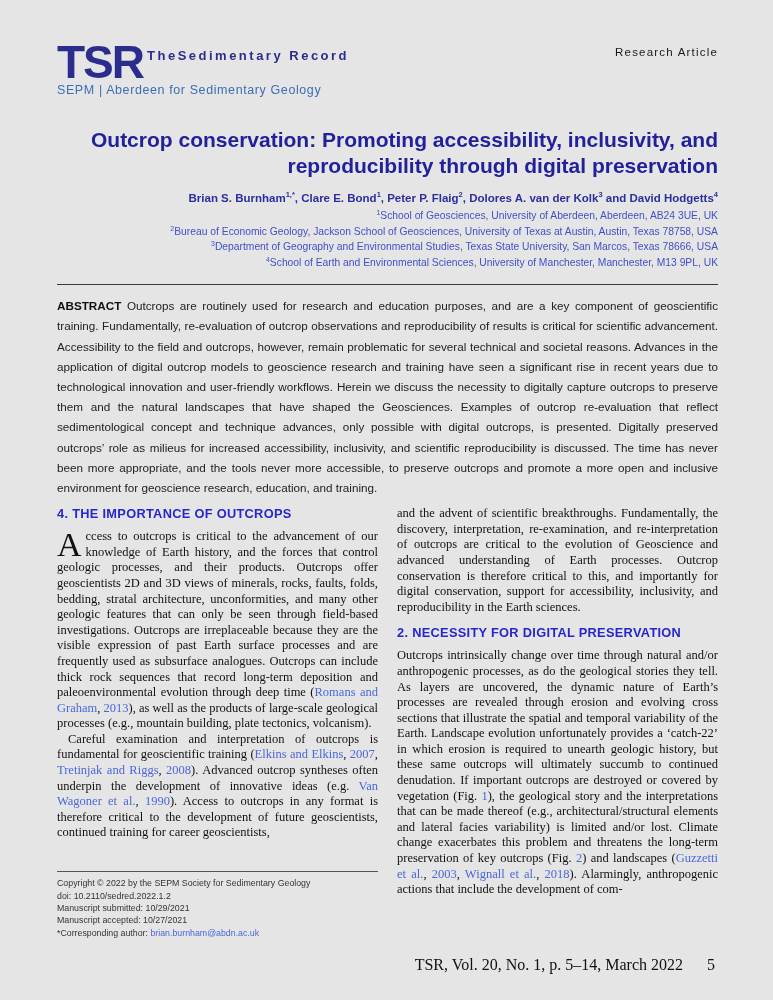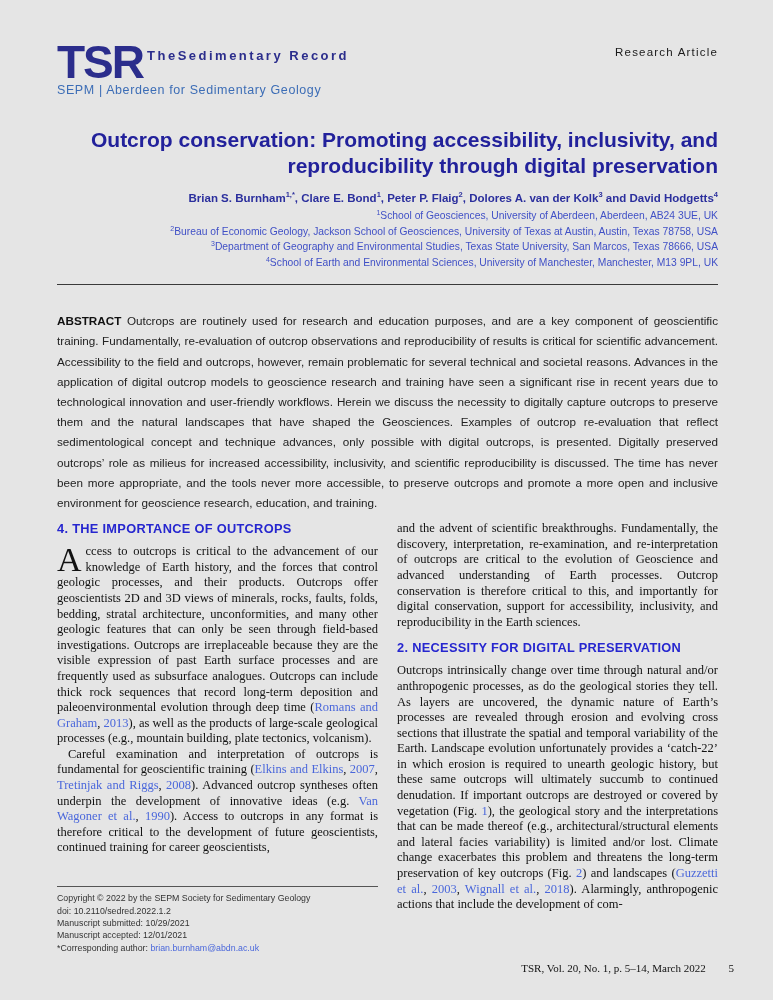--- a/index.html
+++ b/index.html
@@ -42,21 +42,21 @@
   }
   .authors-line sup{font-size:7.5px;}
   .affiliations{margin-top:2px;}
   .affiliation{
     font-size:10.3px;color:#4050C6;line-height:12.4px;
   }
   .affiliation sup{font-size:7px;}
   
   .rule{border:none;border-top:1.4px solid #3a3a3a;margin:14px 0 0 0;}
   .abstract{
-    margin-top:26px;font-size:11.7px;line-height:20.2px;
+    margin-top:11px;font-size:11.7px;line-height:20.2px;
     text-align:justify;color:#222222;
   }
   .abs-label,.kw-label{font-weight:bold;color:#111111;}
   .keywords{margin-top:7px;font-size:10.8px;color:#222222;}
   
   .columns{
     display:flex;gap:19px;margin-top:8px;height:437px;
   }
   .col{flex:1 1 0;min-width:0;display:flex;flex-direction:column;}
   .sec-heading{
@@ -79,22 +79,22 @@
   
   .footnotes{margin-top:auto;padding-bottom:4px;}
   .fn-rule{border:none;border-top:1px solid #555555;margin:0 0 5px 0;}
   .fn-line{
     font-size:8.8px;line-height:12.4px;color:#333333;
     font-family:"Liberation Sans", sans-serif;
   }
   .email-link{color:#4A67DB;}
   
   .page-footer{
-    position:absolute;right:39px;bottom:26px;
-    font-family:"Liberation Serif", serif;font-size:11px;color:#111111;
+    position:absolute;right:58px;bottom:26px;
+    font-family:"Liberation Serif", serif;font-size:16px;color:#111111;
   }
   .pagenum{margin-left:20px;}
 </style>
 </head>
 <body>
 
 <div class="page">
 
   <div class="header">
     <div class="logo-block">
@@ -135,21 +135,21 @@
           <div class="sec-heading">4. THE IMPORTANCE OF OUTCROPS</div>
           <p class="body-para"><span class="dropcap">A</span>ccess to outcrops is critical to the advancement of our knowledge of Earth history, and the forces that control geologic processes, and their products. Outcrops offer geoscientists 2D and 3D views of minerals, rocks, faults, folds, bedding, stratal architecture, unconformities, and many other geologic features that can only be seen through field-based investigations. Outcrops are irreplaceable because they are the visible expression of past Earth surface processes and are frequently used as subsurface analogues. Outcrops can include thick rock sequences that record long-term deposition and paleoenvironmental evolution through deep time (<span class="cite">Romans and Graham</span>, <span class="cite">2013</span>), as well as the products of large-scale geological processes (e.g., mountain building, plate tectonics, volcanism).</p>
           <p class="body-para indent">Careful examination and interpretation of outcrops is fundamental for geoscientific training (<span class="cite">Elkins and Elkins</span>, <span class="cite">2007</span>, <span class="cite">Tretinjak and Riggs</span>, <span class="cite">2008</span>).  Advanced outcrop syntheses often underpin the development of innovative ideas (e.g. <span class="cite">Van Wagoner et al.</span>, <span class="cite">1990</span>).  Access to outcrops in any format is therefore critical to the development of future geoscientists, continued training for career geoscientists,</p>
         </div>
       <div class="footnotes">
         <hr class="fn-rule">
         <div id="fn-lines">
             <div class="fn-line">Copyright  © 2022 by the SEPM Society for Sedimentary Geology</div>
             <div class="fn-line">doi: 10.2110/sedred.2022.1.2</div>
             <div class="fn-line">Manuscript submitted: 10/29/2021</div>
-            <div class="fn-line">Manuscript accepted: 12/01/2021</div>
+            <div class="fn-line">Manuscript accepted: 10/27/2021</div>
             <div class="fn-line">*Corresponding author: <span class="email-link">brian.burnham@abdn.ac.uk</span></div>
           </div>
       </div>
     </div>
     <div class="col" id="right-blocks">
         <p class="body-para">and the advent of scientific breakthroughs.  Fundamentally, the discovery, interpretation, re-examination, and re-interpretation of outcrops are critical to the evolution of Geoscience and advanced understanding of Earth processes.  Outcrop conservation is therefore critical to this, and importantly for digital conservation, support for accessibility, inclusivity, and reproducibility in the Earth sciences.</p>
         <div class="sec-heading">2. NECESSITY FOR DIGITAL PRESERVATION</div>
         <p class="body-para">Outcrops intrinsically change over time through natural and/or anthropogenic processes, as do the geological stories they tell.  As layers are uncovered, the dynamic nature of Earth’s processes are revealed through erosion and evolving cross sections that illustrate the spatial and temporal variability of the Earth.  Landscape evolution unfortunately provides a ‘catch-22’ in which erosion is required to unearth geologic history, but these same outcrops will ultimately succumb to continued denudation. If important outcrops are destroyed or covered by vegetation (Fig. <span class="cite">1</span>), the geological story and the interpretations that can be made thereof (e.g., architectural/structural elements and lateral facies variability) is limited and/or lost.  Climate change exacerbates this problem and threatens the long-term preservation of key outcrops (Fig. <span class="cite">2</span>) and landscapes (<span class="cite">Guzzetti et al.</span>, <span class="cite">2003</span>, <span class="cite">Wignall et al.</span>, <span class="cite">2018</span>).  Alarmingly, anthropogenic actions that include the development of com-</p>
       </div>
   </div>

